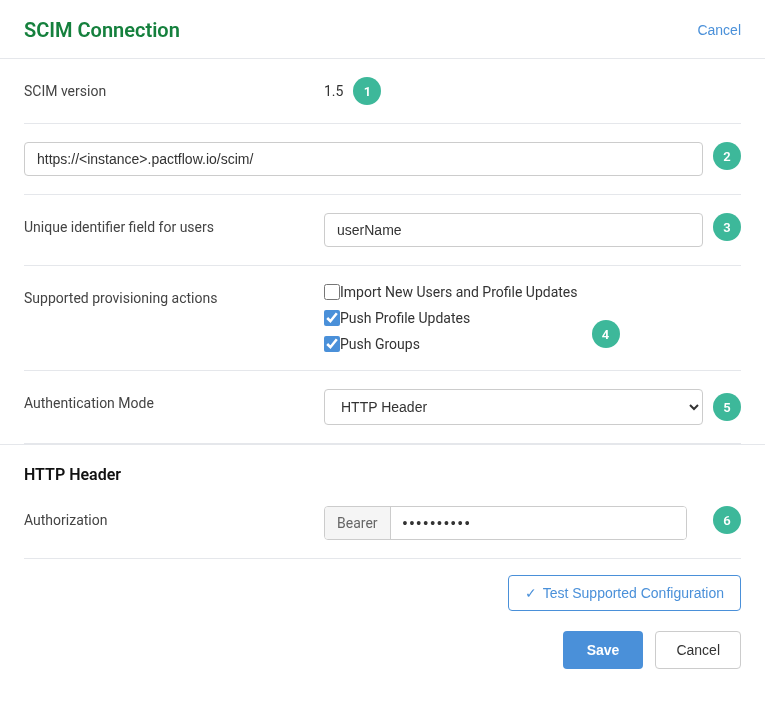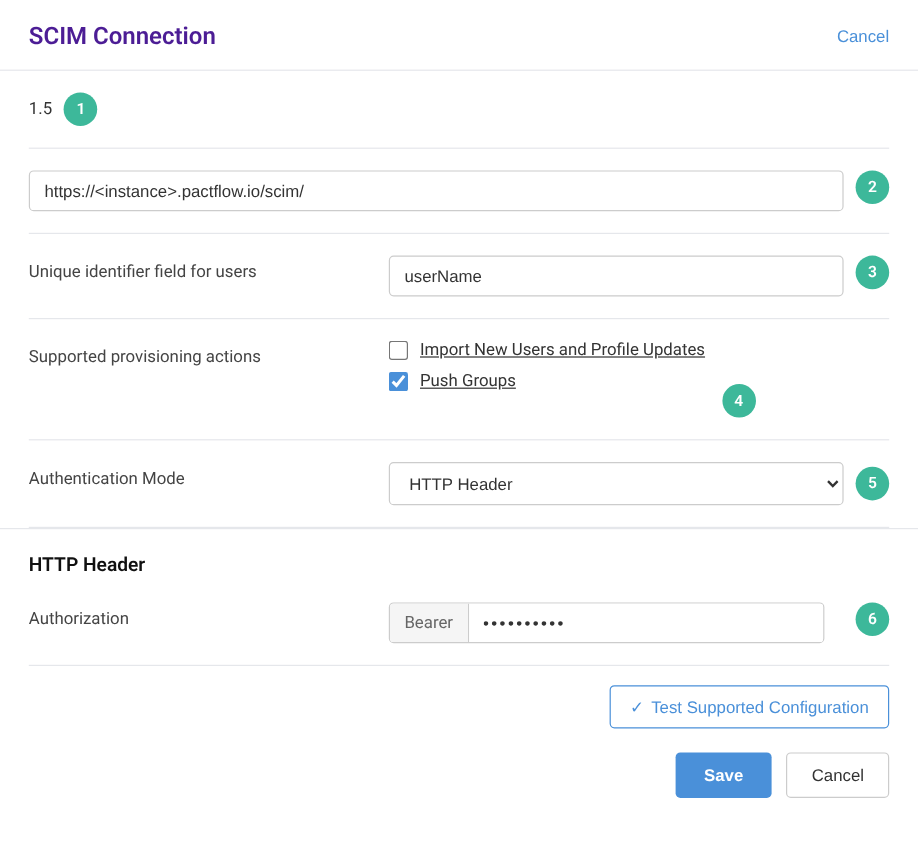--- a/index.html
+++ b/index.html
@@ -18,21 +18,21 @@
     .header {
       display: flex;
       justify-content: space-between;
       align-items: center;
       padding: 18px 24px 16px 24px;
       border-bottom: 1px solid #e5e7eb;
     }
     .header-title {
       font-size: 20px;
       font-weight: 600;
-      color: #4c1d95;
+      color: #15803d;
     }
     .cancel-link {
       color: #4a90d9;
       cursor: pointer;
       font-size: 14px;
       background: none;
       border: none;
       font-weight: 500;
     }
     .form-body {
@@ -94,22 +94,20 @@
       flex: 1;
     }
     .checkboxes {
       display: flex;
       flex-direction: column;
       gap: 10px;
     }
     .checkbox-row {
       display: flex;
       align-items: center;
-      gap: 10px;
-      text-decoration: underline;
     }
     .checkbox-row input[type="checkbox"] {
       width: 16px;
       height: 16px;
       accent-color: #4a90d9;
       cursor: pointer;
     }
     .checkbox-label {
       font-size: 14px;
       color: #333;
@@ -219,20 +217,21 @@
 <div class="page">
 
   <div class="header">
     <span class="header-title">SCIM Connection</span>
     <button class="cancel-link">Cancel</button>
   </div>
 
   <div class="form-body">
 
     <div class="form-row">
+      <div class="form-label">SCIM version</div>
       <div class="form-control">
         <span class="version-text">1.5</span>
         <span class="badge">1</span>
       </div>
     </div>
 
     <div class="form-row">
       <div class="form-control">
         <div class="input-with-badge">
           <div class="input-wrapper">
@@ -255,20 +254,24 @@
       </div>
     </div>
 
     <div class="form-row">
       <div class="form-label">Supported provisioning actions</div>
       <div class="form-control">
         <div class="checkboxes">
           <div class="checkbox-row">
             <input type="checkbox" id="cb-import-new" style="">
             <label class="checkbox-label" for="cb-import-new">Import New Users and Profile Updates</label>
+          </div>
+          <div class="checkbox-row">
+            <input type="checkbox" id="cb-push-profile" checked="" style="">
+            <label class="checkbox-label" for="cb-push-profile">Push Profile Updates</label>
           </div>
           <div class="checkbox-row">
             <input type="checkbox" id="cb-push-groups" checked="" style="">
             <label class="checkbox-label" for="cb-push-groups">Push Groups</label>
           </div>
         </div>
         <span class="badge" style="margin-left: 14px; margin-top: 36px;">4</span>
       </div>
     </div>
 

